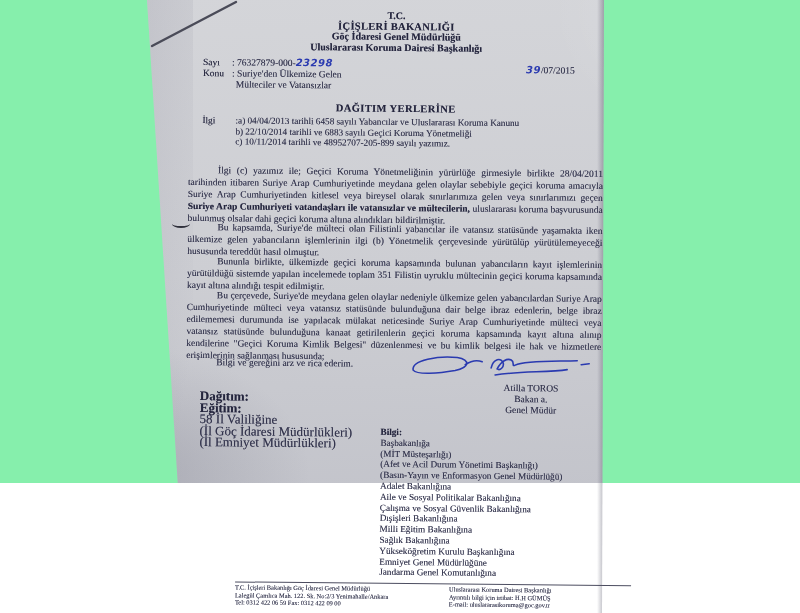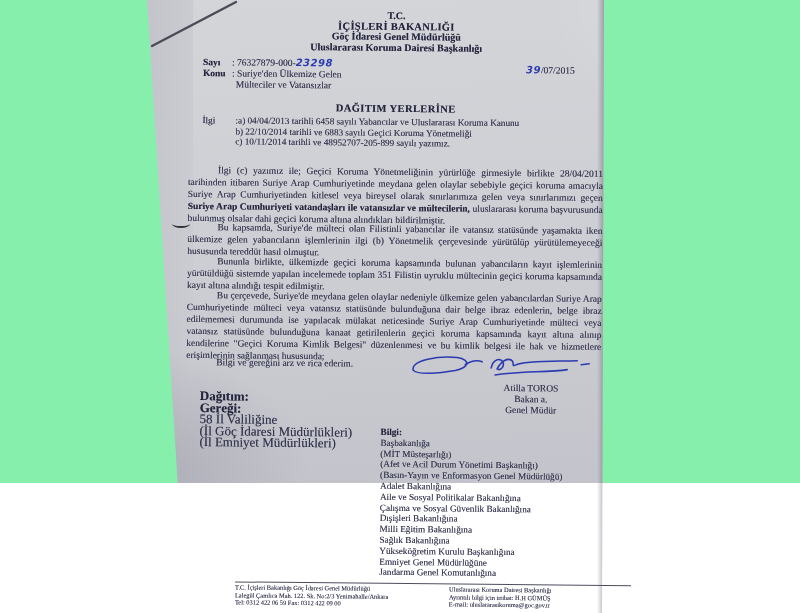--- a/index.html
+++ b/index.html
@@ -31,21 +31,21 @@
 
   .letterhead{position:absolute;left:185px;top:11px;width:418px;text-align:center;
     font-weight:bold;color:var(--ink-strong);}
   .lh1{font-size:10px;line-height:10px;}
   .lh2{font-size:10.5px;line-height:11px;letter-spacing:.3px;}
   .lh3{font-size:10px;line-height:10.5px;}
   .lh4{font-size:10px;line-height:10.5px;}
 
   .meta{position:absolute;left:201px;top:58px;font-size:9.5px;line-height:11px;}
   .meta .row{white-space:nowrap;}
-  .meta .lbl{font-weight:bold;display:inline-block;width:29px;color:var(--ink-strong);}
+  .meta .lbl{font-weight:normal;display:inline-block;width:29px;color:var(--ink-strong);}
   .meta .ind{margin-left:33px;}
   .hand{font-family:"DejaVu Sans", sans-serif;font-style:italic;font-weight:bold;
     color:var(--handwriting);text-shadow:none;font-size:10px;letter-spacing:.5px;}
   .date{position:absolute;left:524px;top:63px;font-size:9.5px;white-space:nowrap;}
 
   .recipient{position:absolute;left:185px;top:103px;width:418px;text-align:center;
     font-weight:bold;font-size:10.5px;letter-spacing:.4px;color:var(--ink-strong);}
 
   .ilgi{position:absolute;left:201px;top:117px;font-size:9.2px;line-height:10.6px;}
   .ilgi .lbl{font-weight:normal;position:absolute;left:0;top:0;color:var(--ink-strong);}
@@ -144,21 +144,21 @@
     </svg>
 
     <div class="sig-block txt">
       <div>Atilla TOROS</div>
       <div>Bakan a.</div>
       <div>Genel Müdür</div>
     </div>
 
     <div class="dagitim txt">
       <div class="lbl">Dağıtım:</div>
-      <div class="lbl">Gereği:</div>
+      <div class="lbl">Eğitim:</div>
       <div>58 İl Valiliğine</div>
       <div>(İl Göç İdaresi Müdürlükleri)</div>
       <div>(İl Emniyet Müdürlükleri)</div>
     </div>
 
     <div class="bilgi txt">
       <div class="lbl">Bilgi:</div>
       <div>Başbakanlığa</div>
       <div>(MİT Müsteşarlığı)</div>
       <div>(Afet ve Acil Durum Yönetimi Başkanlığı)</div>

